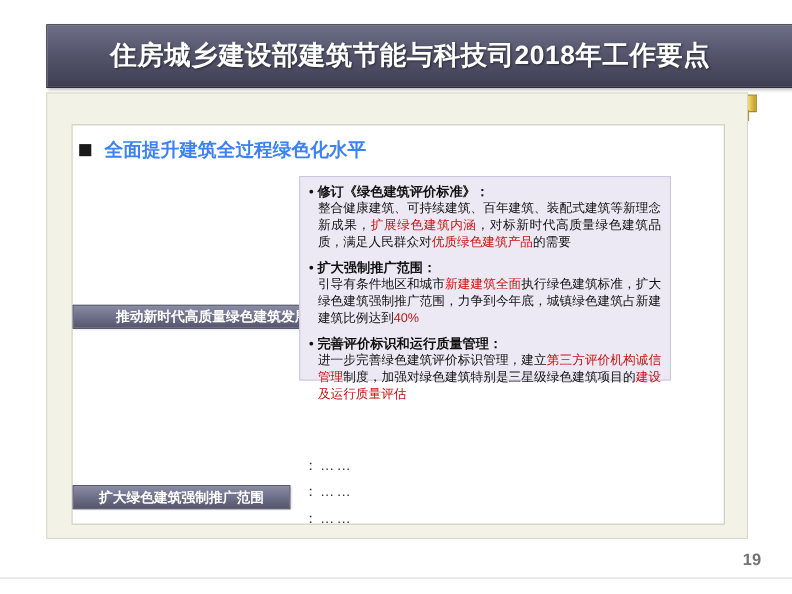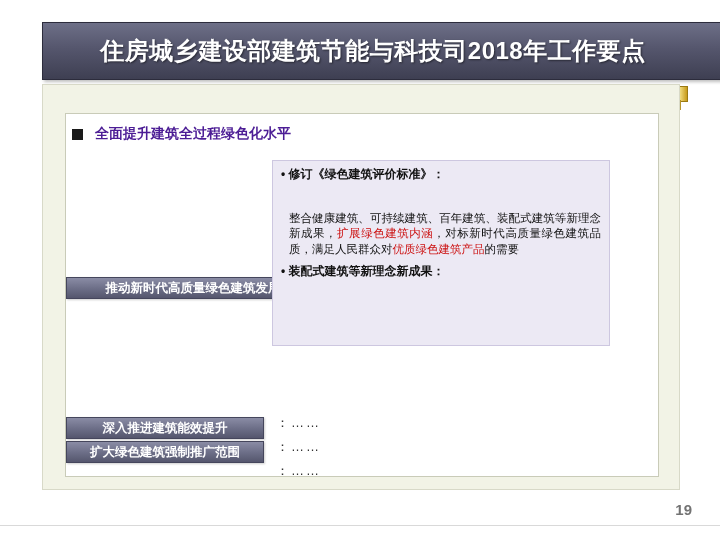--- a/index.html
+++ b/index.html
@@ -96,23 +96,23 @@
     display: flex;
     align-items: center;
     gap: 12px;
   }
   .bullet-square {
     width: 11px;
     height: 11px;
     background: #1a1a1a;
   }
   .section-title {
-    font-size: 14px;
-    font-weight: bold;
-    color: #4c1d95;
+    font-size: 17px;
+    font-weight: bold;
+    color: #3b82f6;
     white-space: nowrap;
   }
   
   .left-label {
     position: absolute;
     height: 20px;
     line-height: 20px;
     text-align: center;
     color: #ffffff;
     font-size: 12.5px;
@@ -145,21 +145,20 @@
     color: #111111;
   }
   .item-head {
     font-weight: bold;
     font-size: 12px;
   }
   .item-body {
     display: block;
     padding-left: 8px;
     text-align: justify;
-    margin-top: 28px;
   }
   .red { color: #cc1111; }
   
   .dots-row {
     position: absolute;
     left: 276px;
     font-size: 13px;
     color: #333333;
     letter-spacing: 2px;
   }
@@ -247,35 +246,39 @@
   <div class="body-panel">
     <div class="inner-frame"></div>
   </div>
 
   <div class="section-head">
     <span class="bullet-square"></span>
     <span class="section-title">全面提升建筑全过程绿色化水平</span>
   </div>
 
   <div class="left-label" id="lbl0">推动新时代高质量绿色建筑发展</div>
-  <div class="left-label" id="lbl1">深入推进建筑能效提升</div>
   <div class="left-label" id="lbl2">扩大绿色建筑强制推广范围</div>
 
   <div class="dots-row" id="dots0">：……</div>
   <div class="dots-row" id="dots1">：……</div>
   <div class="dots-row" id="dots2">：……</div>
 
   <div class="content-box" id="contentBox">
       <div class="item">
         <div class="item-head">• 修订《绿色建筑评价标准》：</div>
         <div class="item-body"><span>整合健康建筑、可持续建筑、百年建筑、装配式建筑等新理念新成果，</span><span class="red">扩展绿色建筑内涵</span><span>，对标新时代高质量绿色建筑品质，满足人民群众对</span><span class="red">优质绿色建筑产品</span><span>的需要</span></div>
       </div>
       <div class="item">
       </div>
       <div class="item">
-        <div class="item-head">• 装配式建筑等新理念新成果：</div>
+        <div class="item-head">• 扩大强制推广范围：</div>
+        <div class="item-body"><span>引导有条件地区和城市</span><span class="red">新建建筑全面</span><span>执行绿色建筑标准，扩大绿色建筑强制推广范围，力争到今年底，城镇绿色建筑占新建建筑比例达到</span><span class="red">40%</span></div>
+      </div>
+      <div class="item">
+        <div class="item-head">• 完善评价标识和运行质量管理：</div>
+        <div class="item-body"><span>进一步完善绿色建筑评价标识管理，建立</span><span class="red">第三方评价机构诚信管理</span><span>制度，加强对绿色建筑特别是三星级绿色建筑项目的</span><span class="red">建设及运行质量评估</span></div>
       </div>
     </div>
 
   <div class="footer-rule"></div>
   <div class="page-num">19</div>
 
 </div>
 
 </body></html>

